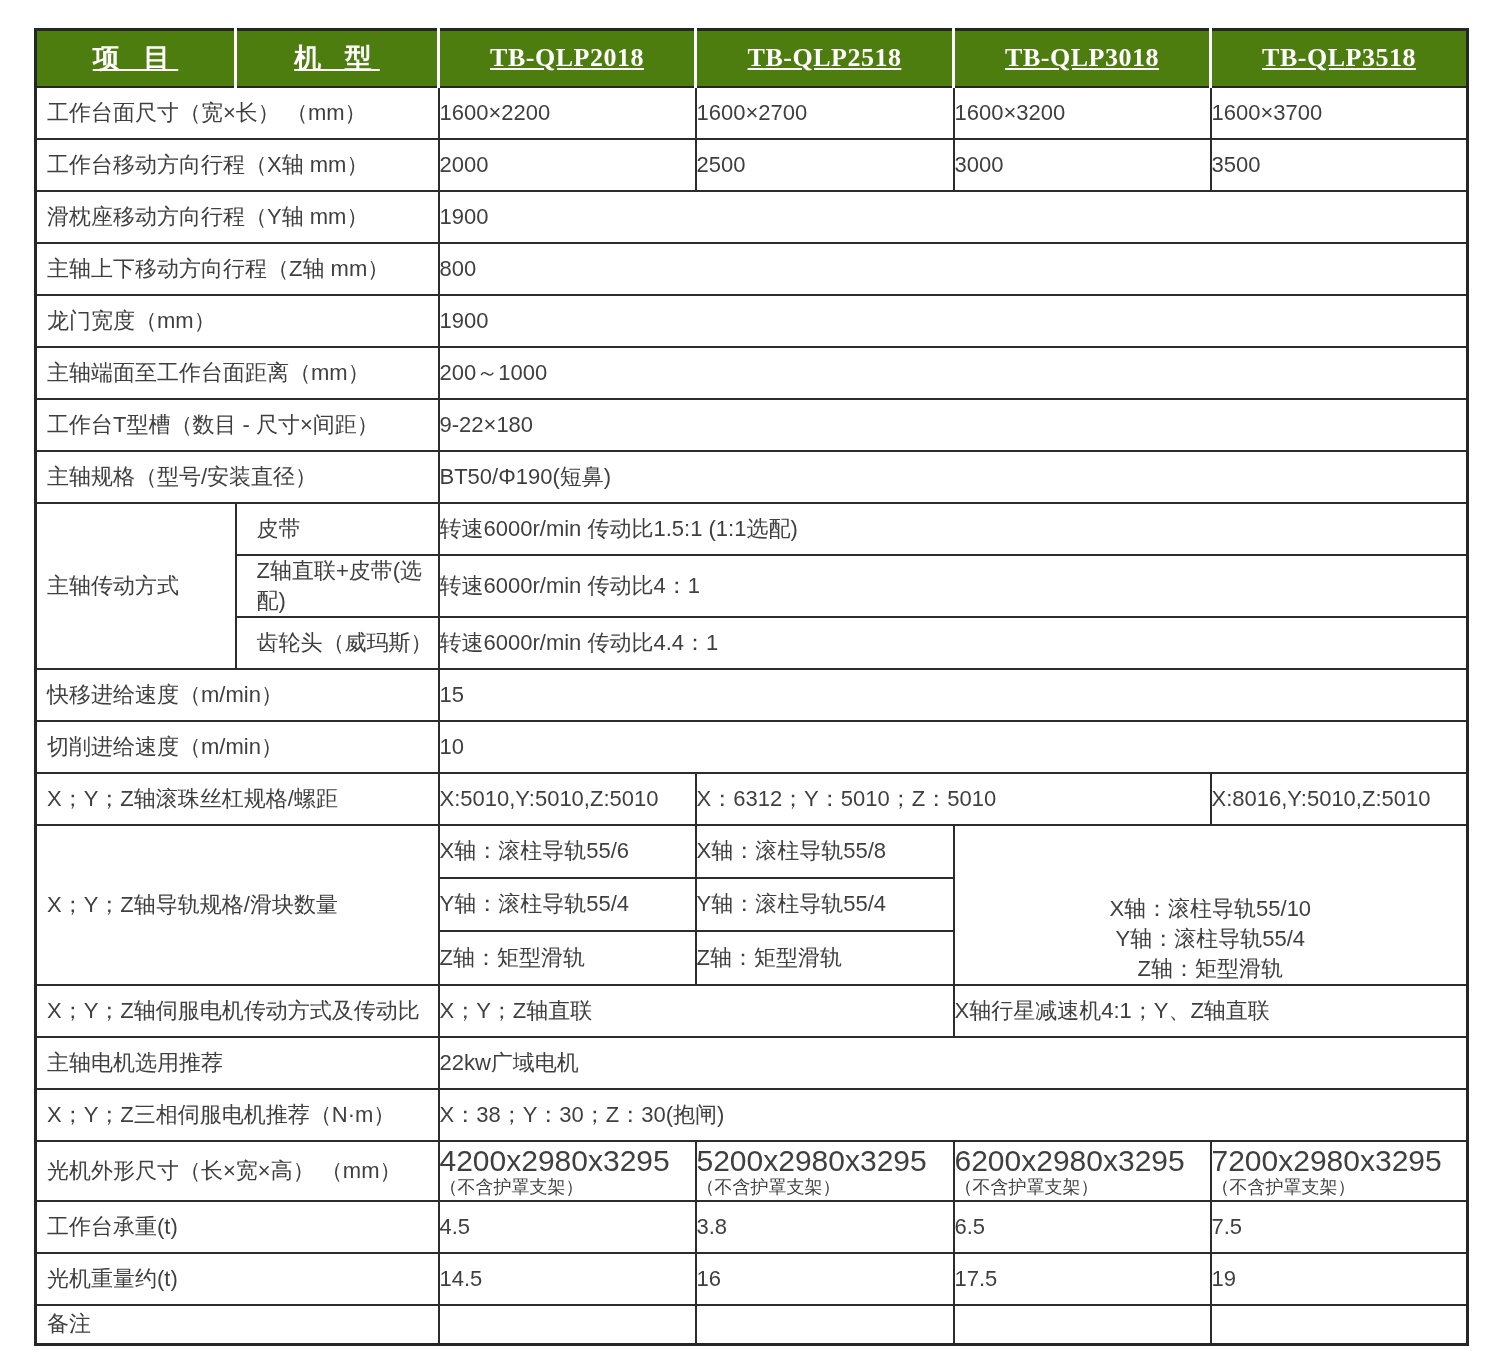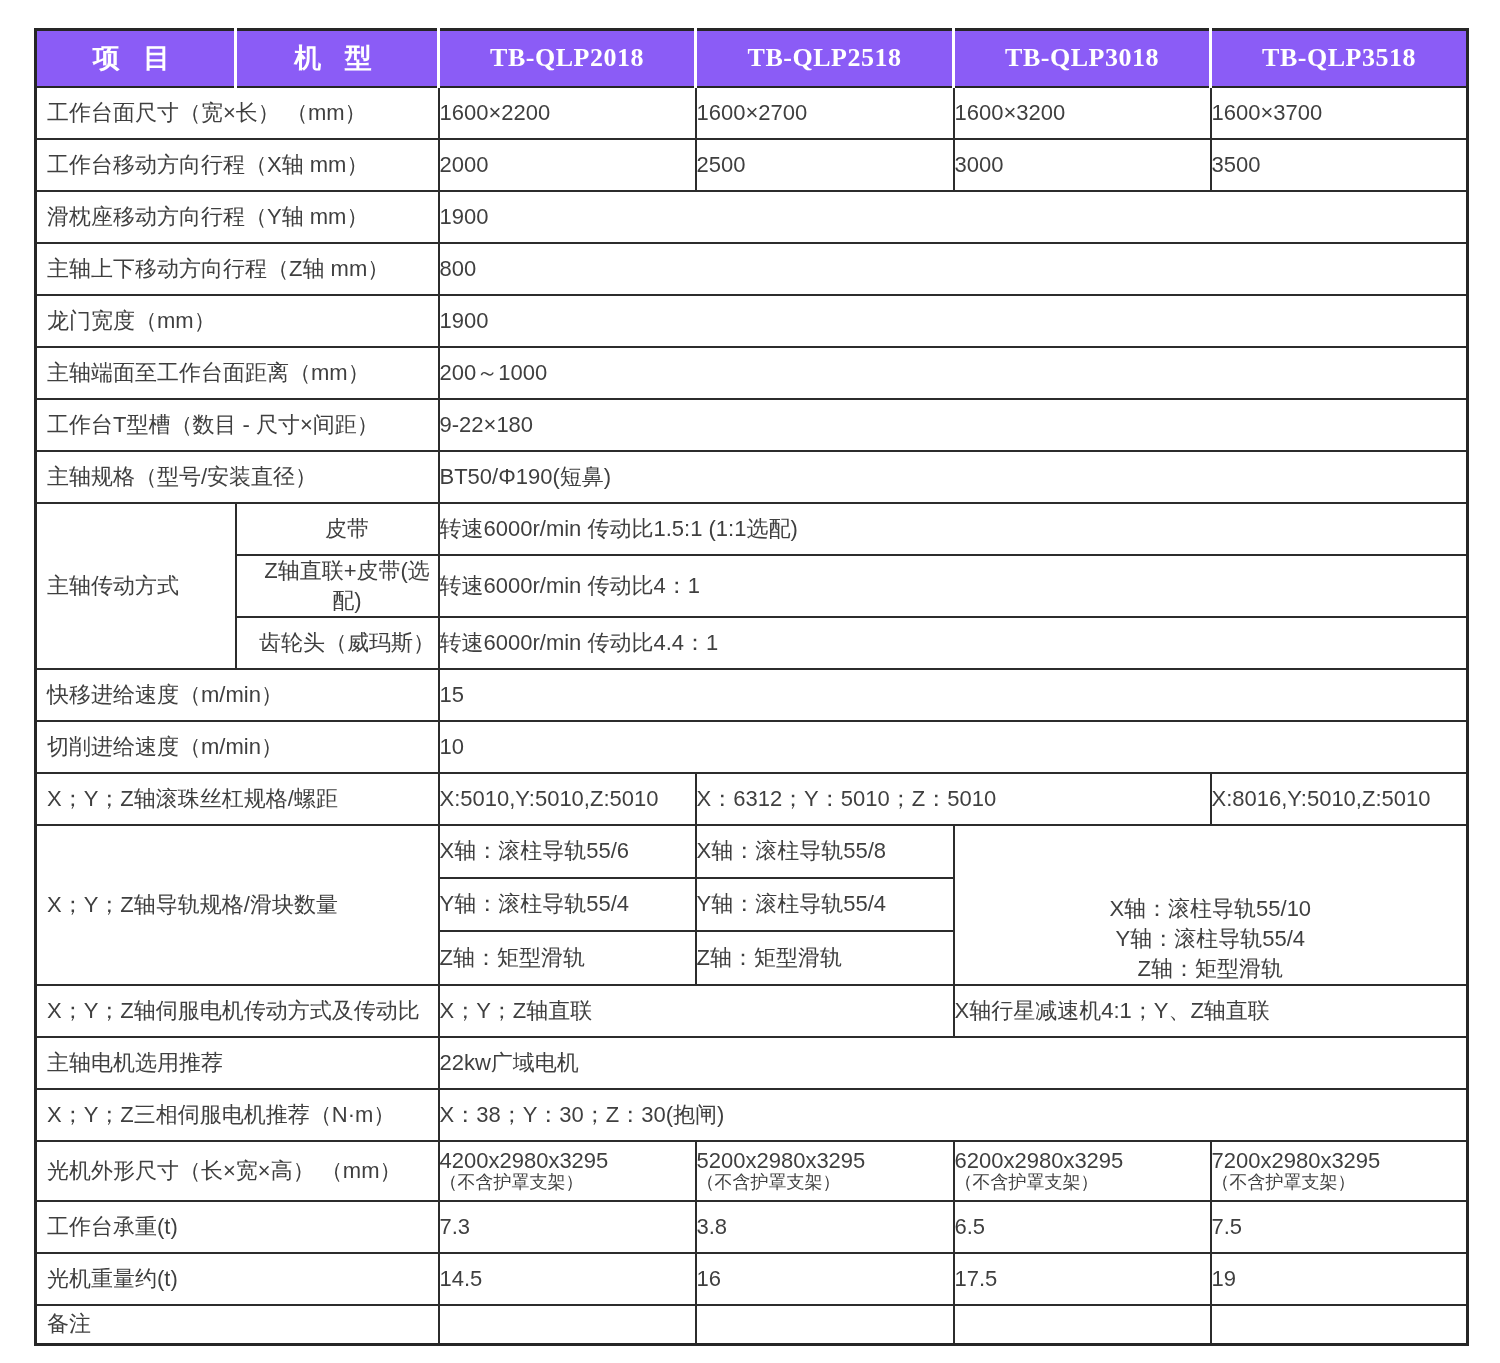--- a/index.html
+++ b/index.html
@@ -1,31 +1,31 @@
 <!DOCTYPE html>
 <html><head>
 <meta charset="utf-8">
 <style>
   html,body{margin:0;padding:0;background:#ffffff;}
   body{width:1500px;height:1363px;font-family:"Liberation Sans","DejaVu Sans",sans-serif;}
   .wrap{padding:28px 0 0 34px;}
   table{border-collapse:collapse;table-layout:fixed;width:1432px;border:3px solid #262626;}
-  th{background:#8b5cf6;color:#ffffff;height:52px;border-left:3px solid #ffffff;border-bottom:2px solid #262626;padding:0;}
+  th{background:#4d7c0f;color:#ffffff;height:52px;border-left:3px solid #ffffff;border-bottom:2px solid #262626;padding:0;text-decoration:underline;}
   th.first{border-left:none;}
   th.cn{font-size:27px;font-weight:bold;letter-spacing:8px;}
   th.model{font-family:"Liberation Serif","DejaVu Serif",serif;font-size:26px;font-weight:bold;letter-spacing:0.5px;}
   td{border:2px solid #2c2c2c;font-size:22px;color:#3f3f3f;padding:0;overflow:hidden;}
   td.lbl{text-align:left;padding-left:10px;}
-  td.sub{text-align:center;padding-left:20px;}
+  td.sub{text-align:left;padding-left:20px;}
   td.val{}
   tr.std{height:52px;}
   tr.hdr{height:57px;}
   tr.dim{height:60px;}
   tr.last{height:40px;}
-  .dim-main{line-height:1.12;font-size:22px;}
+  .dim-main{line-height:1.12;font-size:30px;}
   .dim-note{line-height:1.05;font-size:18px;}
   .stack{display:flex;flex-direction:column;justify-content:flex-end;height:158px;}
   .stack div{text-align:center;}
 </style>
 </head>
 <body>
 
 <div class="wrap">
 <table>
   <colgroup>
@@ -176,21 +176,21 @@
       <div class="dim-note">（不含护罩支架）</div>
     </td>
     <td class="val">
       <div class="dim-main">7200x2980x3295</div>
       <div class="dim-note">（不含护罩支架）</div>
     </td>
   </tr>
 
   <tr class="std">
     <td class="lbl" colspan="2">工作台承重(t)</td>
-    <td class="val">7.3</td>
+    <td class="val">4.5</td>
     <td class="val">3.8</td>
     <td class="val">6.5</td>
     <td class="val">7.5</td>
   </tr>
 
   <tr class="std">
     <td class="lbl" colspan="2">光机重量约(t)</td>
     <td class="val">14.5</td>
     <td class="val">16</td>
     <td class="val">17.5</td>

